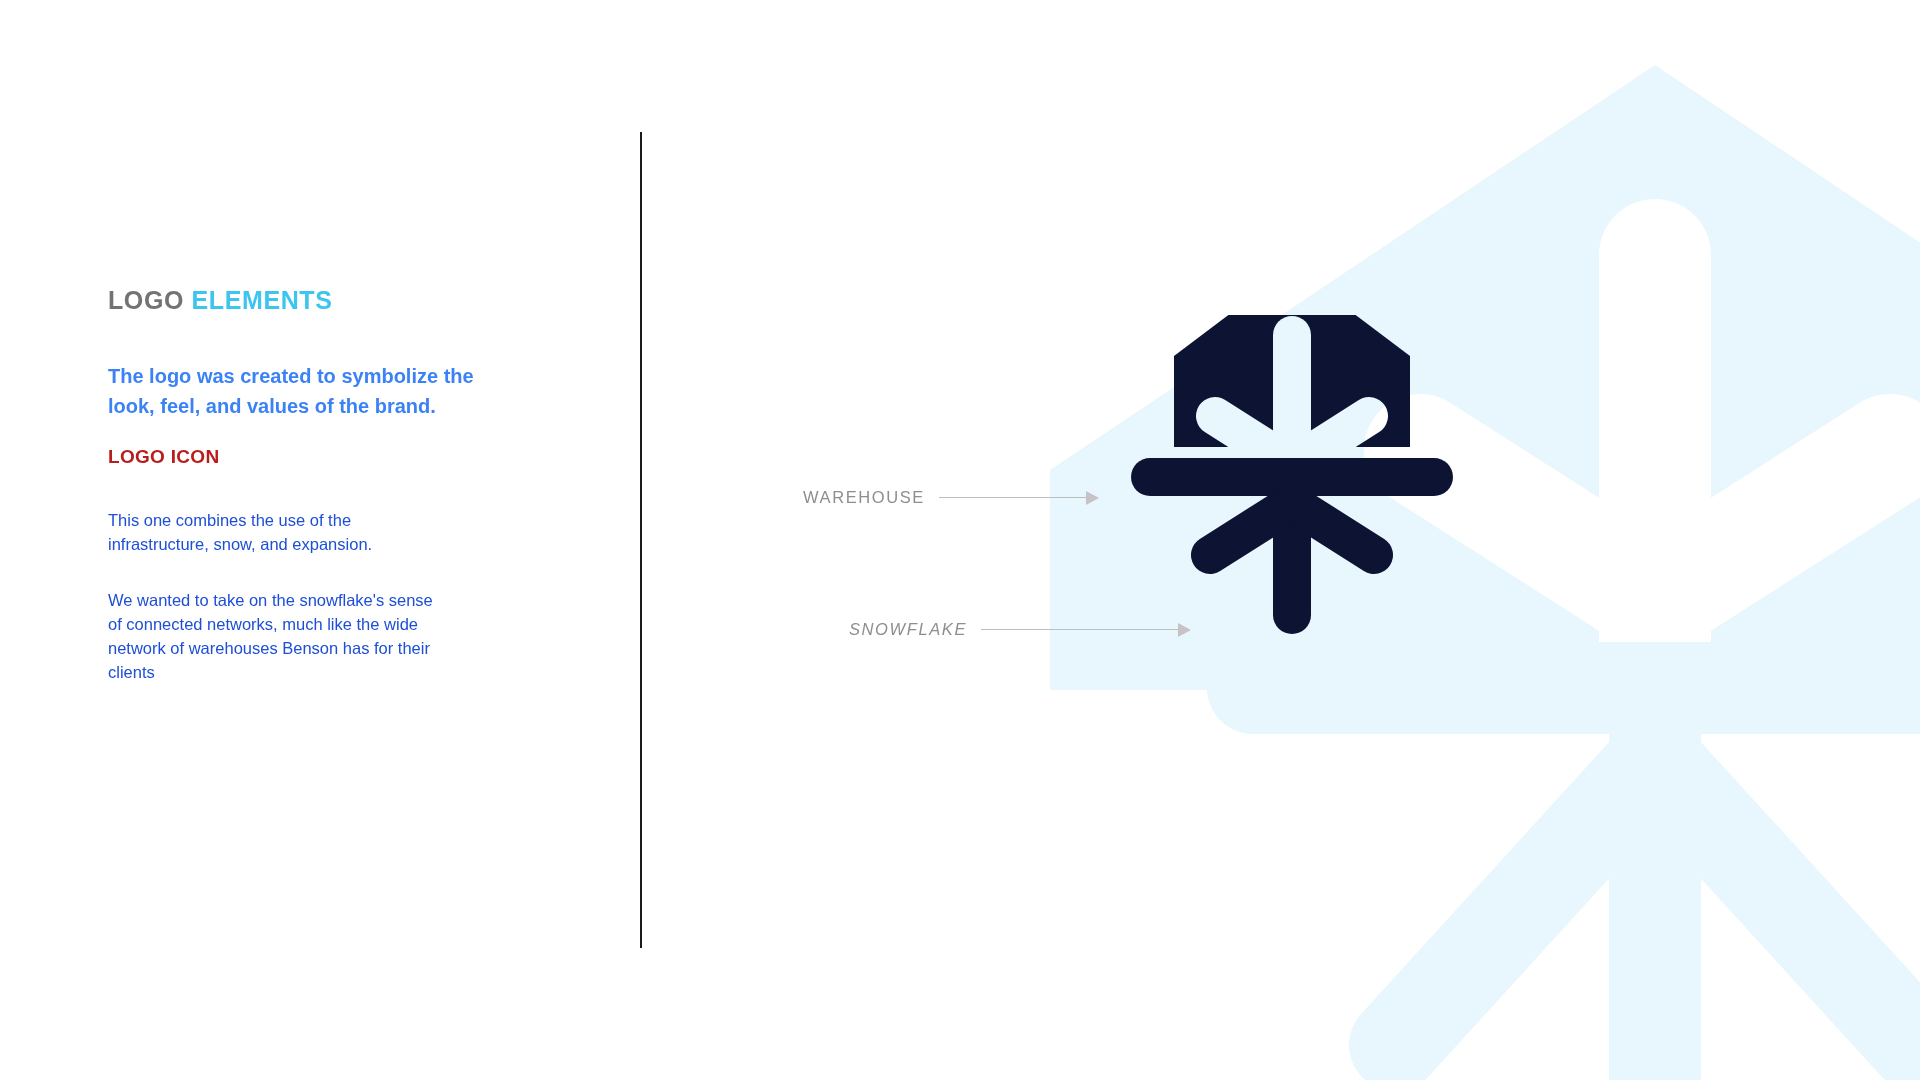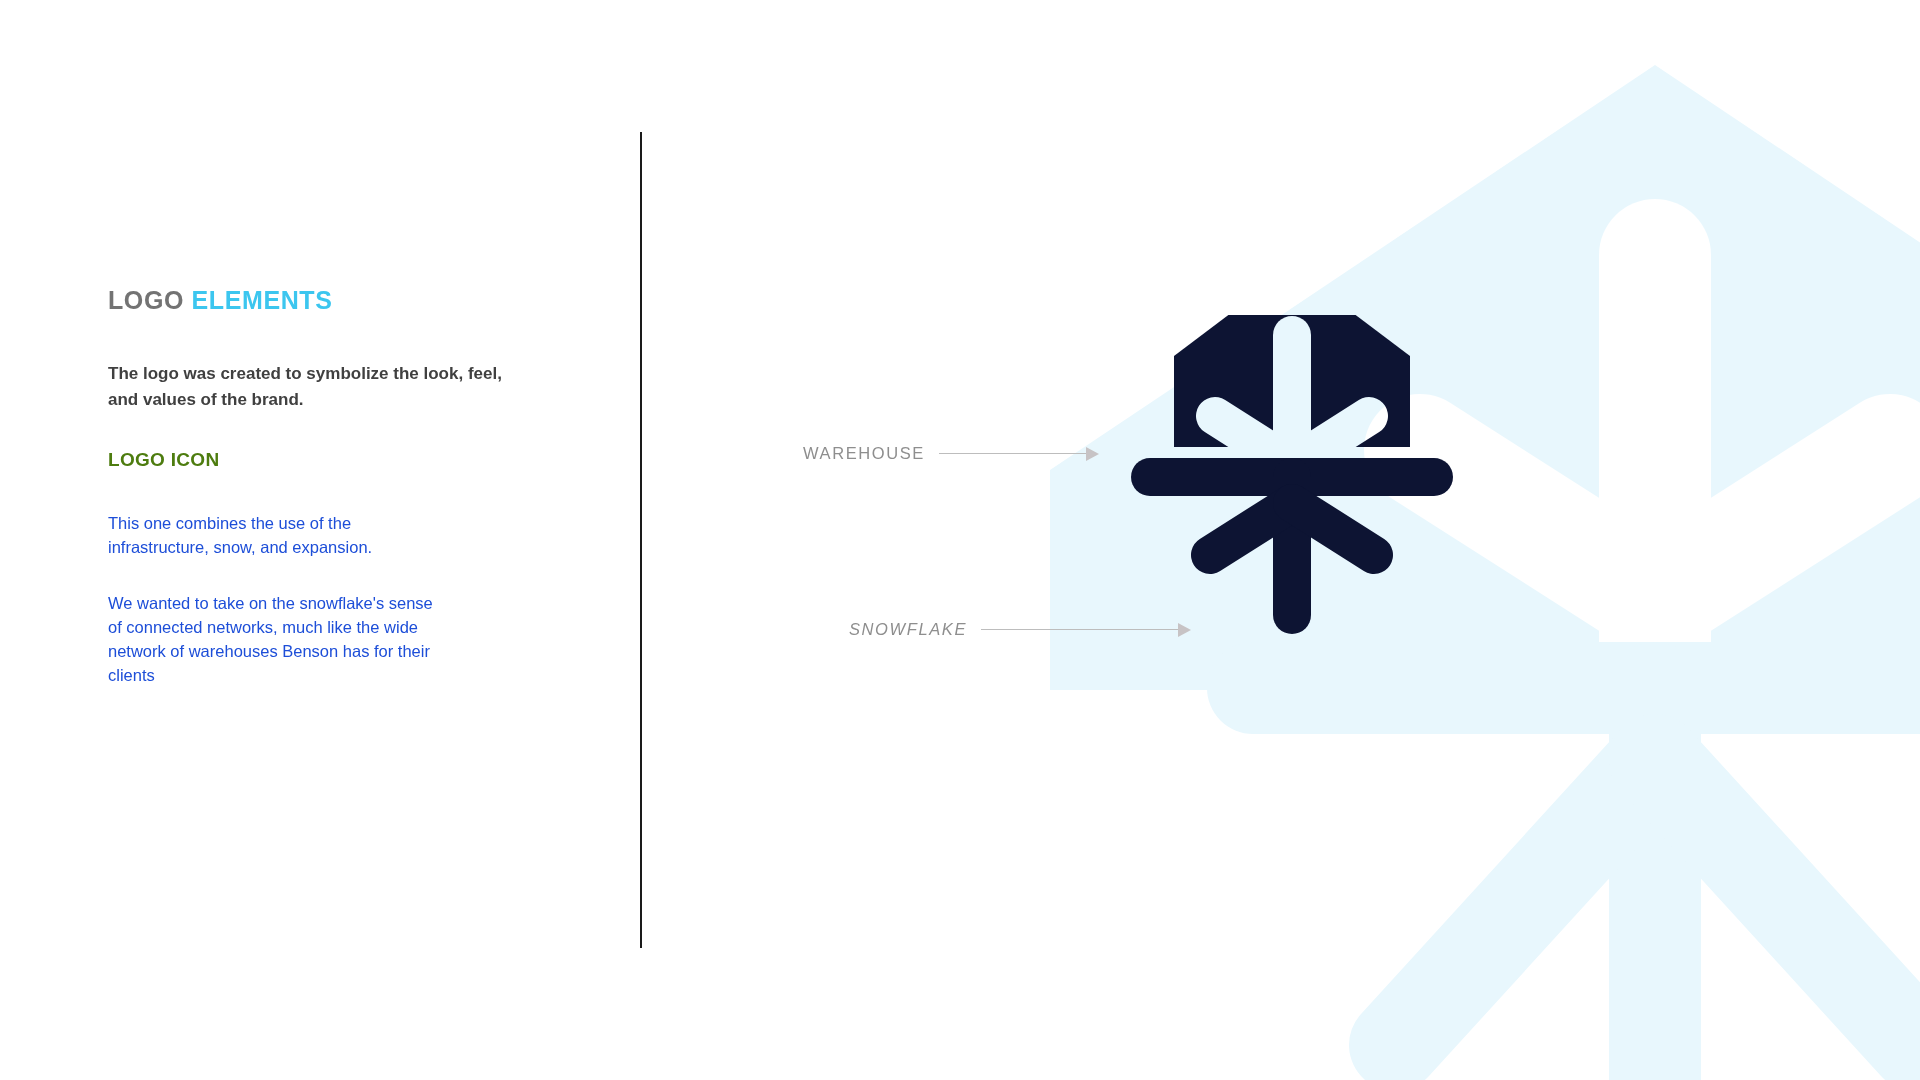--- a/index.html
+++ b/index.html
@@ -39,32 +39,32 @@
     font-weight: bold;
     letter-spacing: 0.6px;
     margin: 0 0 46px 0;
     line-height: 1.2;
     white-space: nowrap;
   }
   #page-title .word-primary { color: #737373; }
   #page-title .word-accent  { color: #3cc6ef; }
 
   .intro-paragraph {
-    font-size: 17px;
+    font-size: 20px;
     font-weight: bold;
-    color: #404040;
+    color: #3b82f6;
     line-height: 1.52;
-    margin: 0 0 36px 0;
+    margin: 0 0 24px 0;
     width: 396px;
   }
 
   .section-heading {
     font-size: 19px;
     font-weight: bold;
-    color: #4d7c0f;
+    color: #b91c1c;
     letter-spacing: 0.3px;
     margin: 0 0 40px 0;
   }
 
   .body-paragraph {
     font-size: 16.5px;
     font-weight: normal;
     color: #1d4ed8;
     line-height: 1.46;
     margin: 0 0 32px 0;
@@ -103,21 +103,21 @@
     margin-left: 14px;
   }
   .callout-arrow {
     width: 0;
     height: 0;
     border-top: 7.5px solid transparent;
     border-bottom: 7.5px solid transparent;
     border-left: 13px solid #c7c3c5;
     margin-left: -1px;
   }
-  #callout-warehouse { left: 803px; top: 444px; }
+  #callout-warehouse { left: 803px; top: 488px; }
   #callout-warehouse .callout-line { width: 148px; }
   #callout-snowflake { left: 849px; top: 620px; font-style: italic; }
   #callout-snowflake .callout-line { width: 198px; }
 
   
   #logo-mark {
     position: absolute;
     left: 1102px;
     top: 315px;
     width: 380px;

